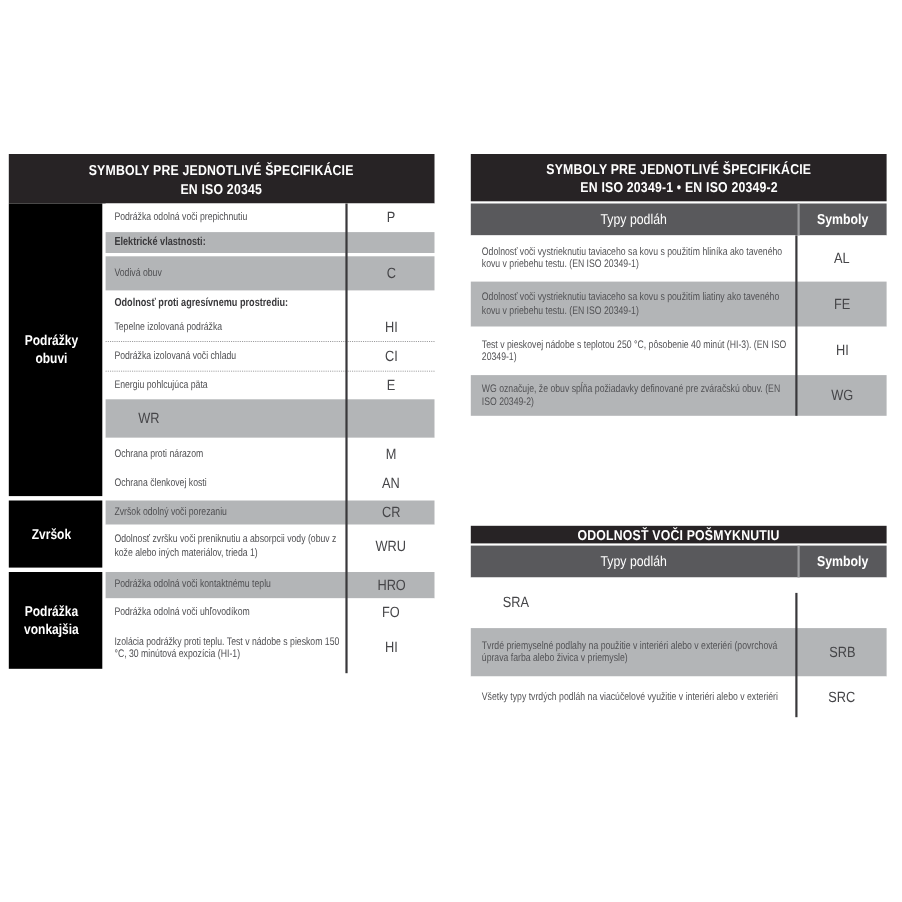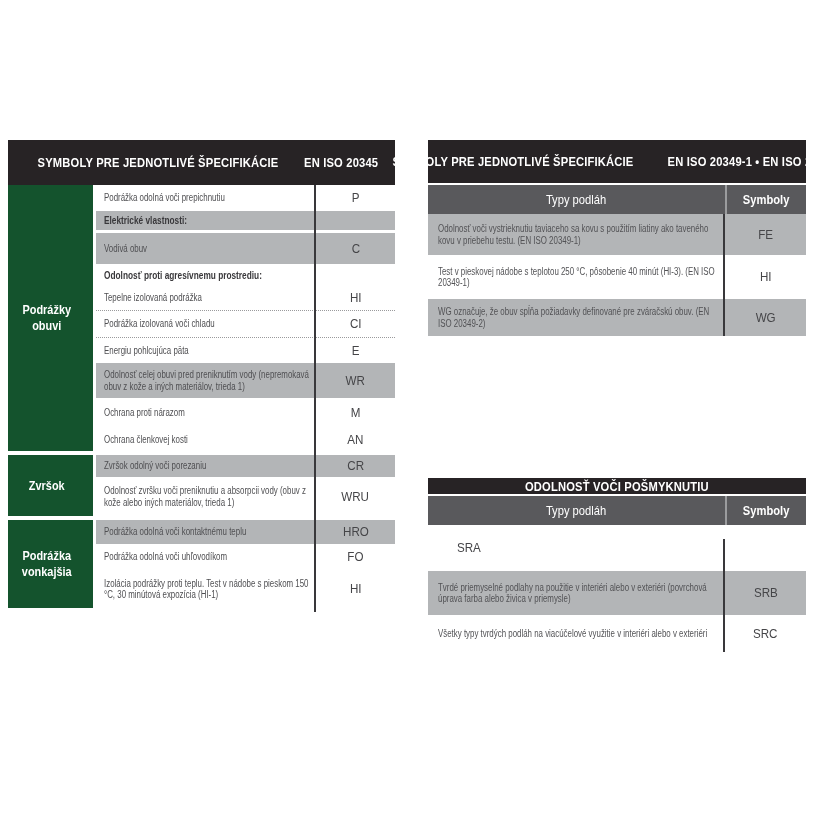--- a/index.html
+++ b/index.html
@@ -4,42 +4,42 @@
 <style>
   html,body{margin:0;padding:0;}
   body{
     width:820px;height:820px;position:relative;background:#ffffff;
     font-family:"Liberation Sans", sans-serif;
     -webkit-font-smoothing:antialiased;
   }
   .tbl{position:absolute;box-sizing:border-box;}
   
   .thead{
-    background:#272325;color:#fff;display:flex;flex-direction:row;
+    background:#272325;color:#fff;display:flex;flex-direction:column;
     align-items:center;justify-content:center;text-align:left;
   }
   .thead .l1,.thead .l2{font-weight:bold;font-size:13px;line-height:17px;letter-spacing:.2px;}
   .ci{display:inline-block;transform:scaleX(0.86);white-space:nowrap;}
   .cc{display:block;width:120%;margin-left:-10%;transform:scaleX(0.84);text-align:center;}
   .ct{display:block;width:126%;transform:scaleX(0.79);transform-origin:0 50%;}
   .row{display:flex;align-items:center;box-sizing:border-box;}
   .row.gray{background:#b3b5b7;}
   .row.white{background:#ffffff;}
   .desc{flex:1;padding:2px 6px 2px 8px;font-size:10px;line-height:11.5px;color:#4f4f52;overflow:hidden;}
   .desc.bold{font-weight:bold;font-size:10.5px;color:#39383b;}
   .sym{width:79px;display:flex;align-items:center;justify-content:center;
        font-size:13.5px;color:#454548;text-align:center;line-height:14px;flex:none;}
   .vline{position:absolute;width:2px;background:#39383b;}
   
   .ltable{left:8px;top:140px;width:387px;}
   .ltable .thead{height:45px;}
   .group{display:flex;margin-bottom:4px;}
   .group:last-child{margin-bottom:0;}
   .side{
-    width:85px;flex:none;background:#14532d;color:#fff;margin-right:3px;
+    width:85px;flex:none;background:#000000;color:#fff;margin-right:3px;
     display:flex;align-items:center;justify-content:center;text-align:center;
     font-weight:bold;font-size:13px;line-height:16px;
   }
   .group:first-of-type .side{margin-top:2px;}
   .grows{flex:1;display:flex;flex-direction:column;}
   .dotted{border-bottom:1px dotted #9a9a9c;}
   .gap3{margin-bottom:3px;}
   
   .rtable{left:428px;width:378px;}
   .rt1{top:140px;}
@@ -120,23 +120,20 @@
       </div>
       <div class="row white" style="height:25px">
         <div class="desc">
             <span class="ct">Energiu pohlcujúca päta</span>
           </div>
         <div class="sym">
             <span class="ci">E</span>
           </div>
       </div>
       <div class="row gray" style="height:35px">
-        <div class="desc">
-            <span class="ct">Odolnosť celej obuvi pred preniknutím vody (nepremokavá obuv z kože a iných materiálov, trieda 1)</span>
-          </div>
         <div class="sym">
             <span class="ci">WR</span>
           </div>
       </div>
       <div class="row white" style="height:30px">
         <div class="desc">
             <span class="ct">Ochrana proti nárazom</span>
           </div>
         <div class="sym">
             <span class="ci">M</span>
@@ -218,20 +215,28 @@
     <span class="l2"><span class="ci">EN ISO 20349-1 • EN ISO 20349-2</span></span>
   </div>
   <div class="subhead">
     <div class="sh-types">
         <span class="ci">Typy podláh</span>
       </div>
     <div class="sh-sym">
         <span class="ci">Symboly</span>
       </div>
   </div>
+  <div class="row white" style="height:42px">
+    <div class="desc">
+        <span class="ct">Odolnosť voči vystrieknutiu taviaceho sa kovu s použitím hliníka ako taveného kovu v priebehu testu. (EN ISO 20349-1)</span>
+      </div>
+    <div class="sym">
+        <span class="ci">AL</span>
+      </div>
+  </div>
   <div class="row gray" style="height:41px">
     <div class="desc">
         <span class="ct">Odolnosť voči vystrieknutiu taviaceho sa kovu s použitím liatiny ako taveného kovu v priebehu testu. (EN ISO 20349-1)</span>
       </div>
     <div class="sym">
         <span class="ci">FE</span>
       </div>
   </div>
   <div class="row white" style="height:44px">
     <div class="desc">

